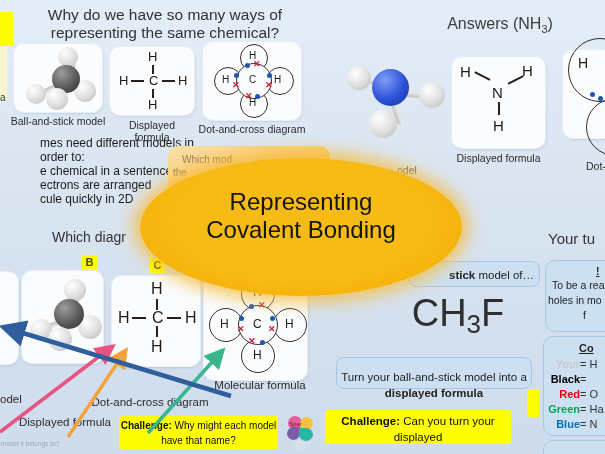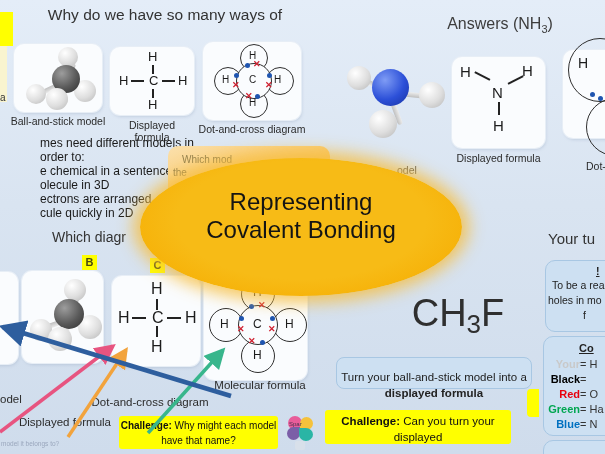--- a/index.html
+++ b/index.html
@@ -30,20 +30,21 @@
 <body>
 
 <div id="stage">
 
   <div class="abs" style="left:0;top:12px;width:13px;height:34px;background:#ffff00;"></div>
   <div class="abs" style="left:0;top:46px;width:7px;height:56px;background:#f9f4cf;"></div>
   <div class="abs" style="left:0;top:92px;font-size:10px;color:#333;">a</div>
 
   <div class="abs" style="left:28px;top:6px;width:274px;text-align:center;font-size:15.5px;color:#333;line-height:1.18;">
     <div>Why do we have so many ways of</div>
+    <div>representing the same chemical?</div>
   </div>
 
   <div class="card" style="left:14px;top:44px;width:88px;height:68px;">
     <div>
       <div class="stick" style="left:50px;top:32px;width:18px;transform:rotate(-55deg);"></div>
       <div class="stick" style="left:48px;top:36px;width:24px;transform:rotate(12deg);"></div>
       <div class="stick" style="left:50px;top:36px;width:26px;transform:rotate(155deg);"></div>
       <div class="stick" style="left:48px;top:37px;width:20px;transform:rotate(78deg);"></div>
       <div class="sph sph-w" style="left:44px;top:3px;width:20px;height:20px;"></div>
       <div class="sph sph-w" style="left:12px;top:40px;width:20px;height:20px;"></div>
@@ -89,21 +90,20 @@
       <span class="ecross" style="left:29px;top:39px;">✕</span>
       <div class="edot" style="left:64px;top:31px;"></div>
       <span class="ecross" style="left:62px;top:39px;">✕</span>
     </div>
   </div>
   <div class="cap" style="left:198px;top:123px;width:108px;">Dot-and-cross diagram</div>
 
   <div class="abs" style="left:0;top:136px;width:160px;font-size:12px;line-height:14px;color:#1a1a1a;padding-left:40px;">
     <div>mes need different models in order to:</div>
     <div>e chemical in a sentence</div>
-    <div>olecule in 3D</div>
     <div>ectrons are arranged</div>
     <div>cule quickly in 2D</div>
   </div>
 
   <div class="abs" style="left:168px;top:146px;width:162px;height:88px;border-radius:10px;background:linear-gradient(160deg,#fbe0ac 0%,#f8c35c 55%,#f4ab24 100%);z-index:5;">
     <div style="position:absolute;left:14px;top:8px;font-size:10px;color:#93804e;">Which mod</div>
     <div style="position:absolute;left:5px;top:21px;font-size:10px;color:#93804e;">the</div>
   </div>
 
   <div class="abs" style="left:418px;top:15px;width:164px;text-align:center;font-size:16px;color:#3d3d3d;">
@@ -237,20 +237,23 @@
 
   <div class="abs" style="left:284px;top:416px;width:34px;height:37px;">
     <div class="abs" style="left:4px;top:0;width:14px;height:14px;background:#e85d9a;border-radius:50% 50% 0 50%;"></div>
     <div class="abs" style="left:16px;top:1px;width:13px;height:13px;background:#f5c23c;border-radius:50% 50% 50% 0;"></div>
     <div class="abs" style="left:3px;top:11px;width:13px;height:13px;background:#7b5ea7;border-radius:50% 0 50% 50%;"></div>
     <div class="abs" style="left:15px;top:12px;width:14px;height:13px;background:#2ab5a5;border-radius:0 50% 50% 50%;"></div>
     <div class="abs" style="left:11px;top:25px;width:10px;height:9px;background:#d8e0ea;border-radius:2px;"></div>
     <div class="abs" style="left:5px;top:5px;font-size:6px;color:#4a3050;">Spar</div>
   </div>
 
+  <div class="bluebox" style="left:408px;top:261px;width:132px;height:26px;font-size:11.5px;line-height:26px;padding-left:40px;box-sizing:border-box;">
+    <b>stick</b><span> model of…</span>
+  </div>
 
   <div class="abs" style="left:390px;top:292px;width:136px;text-align:center;font-size:38px;color:#2f2f2f;">
     <span>CH</span><span style="font-size:26px;vertical-align:-7px;">3</span><span>F</span>
   </div>
 
   <div class="bluebox" style="left:336px;top:357px;width:196px;height:32px;text-align:center;font-size:11.5px;line-height:1.35;padding-top:12px;box-sizing:border-box;">
     <div>Turn your ball-and-stick model into a</div>
     <b>displayed formula</b>
   </div>
 

